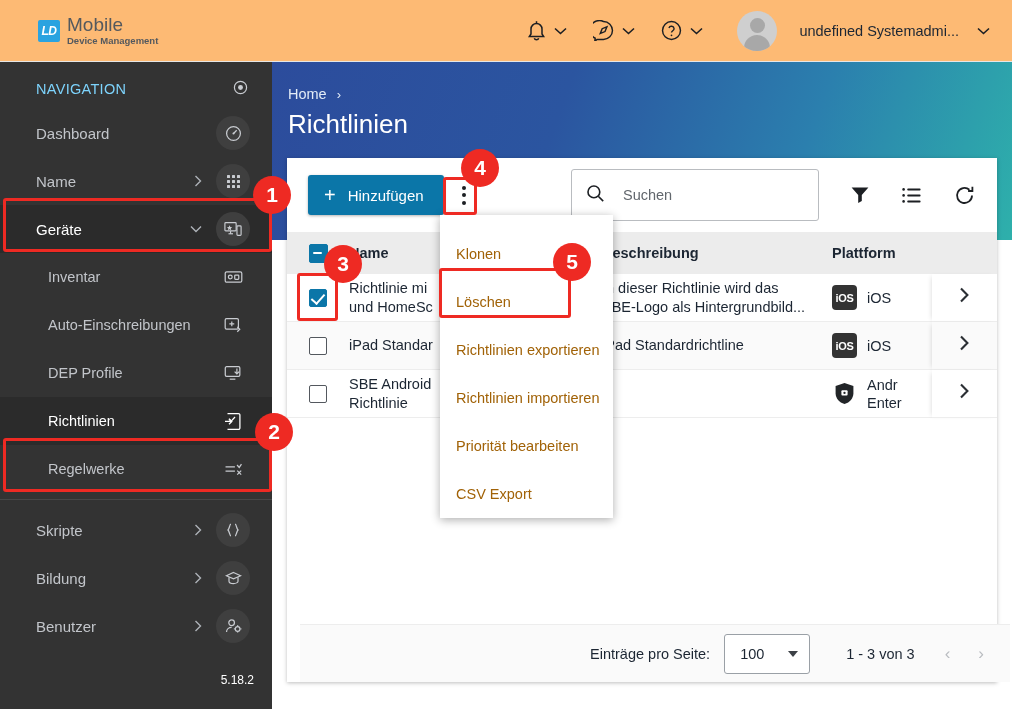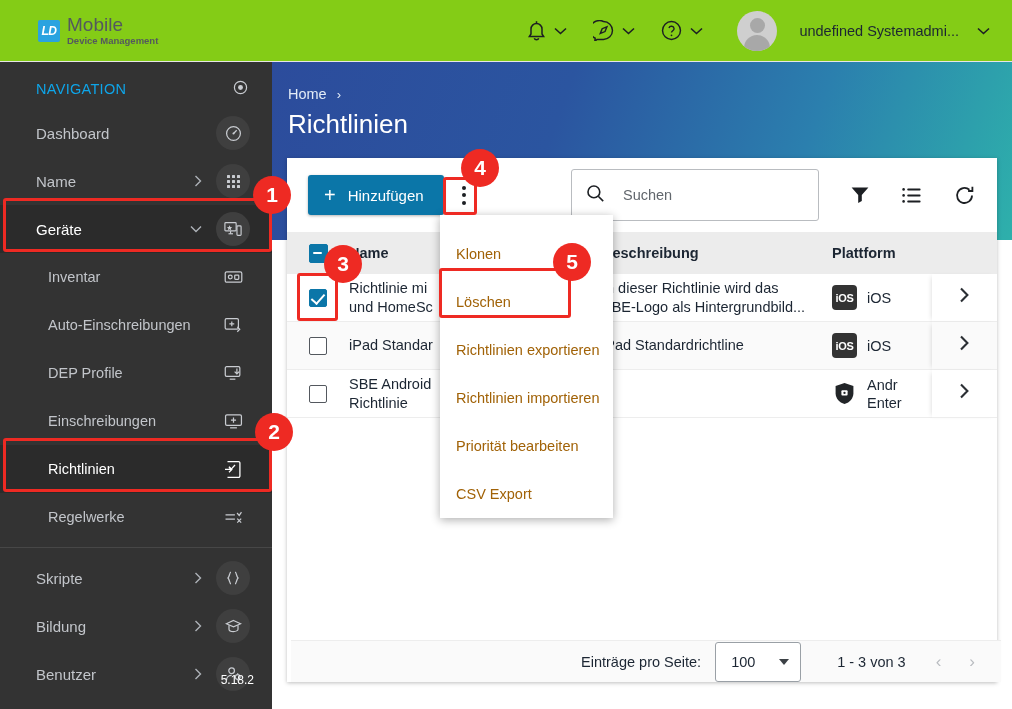--- a/index.html
+++ b/index.html
@@ -8,21 +8,21 @@
     width: 1012px; height: 709px;
     font-family: "Liberation Sans", sans-serif;
     background: #ffffff;
     overflow: hidden;
   }
   #app { position: relative; width: 1012px; height: 709px; }
 
   
   .topbar {
     position: absolute; left: 0; top: 0; width: 1012px; height: 62px;
-    background: #84cc16; display: flex; align-items: center;
+    background: #fdba74; display: flex; align-items: center;
     border-bottom: 1px solid #e6e6e6;
   }
   .logo-wrap { display: flex; align-items: center; margin-left: 38px; }
   .logo-mark {
     width: 22px; height: 22px; border-radius: 2px; background: #2aa3e0;
     color: #ffffff; font-size: 12px; font-weight: bold; font-style: italic;
     display: flex; align-items: center; justify-content: center;
     letter-spacing: -0.5px;
   }
   .logo-text { margin-left: 7px; }
@@ -43,21 +43,21 @@
     background: #a8a8a8; left: 7px; top: 24px; }
   .user-name { font-size: 14.5px; color: #1c2633; margin-left: 22px; white-space: nowrap; }
 
   
   .sidebar {
     position: absolute; left: 0; top: 62px; width: 272px; height: 647px;
     background: #333333; color: #c9ccd1; overflow: hidden;
   }
   .nav-head {
     height: 40px; display: flex; align-items: center; padding: 0 24px 0 36px;
-    font-size: 14.5px; color: #0ea5e9; letter-spacing: .3px; margin-top: 7px;
+    font-size: 14.5px; color: #7dd3fc; letter-spacing: .3px; margin-top: 7px;
   }
   .nav-head .spot { margin-left: auto; }
   .nav-item {
     height: 48px; display: flex; align-items: center; padding: 0 22px 0 36px;
     font-size: 15px; color: #c2c5ca; cursor: pointer; position: relative;
   }
   .nav-item.sub { padding-left: 48px; font-size: 14.5px; justify-content: flex-end; }
   .nav-item .label { white-space: nowrap; }
   .nav-item .arrow { margin-left: auto; color: #aeb2b8; font-size: 13px; display:flex; }
   .nav-item .circ {
@@ -162,21 +162,21 @@
   .sticky-col {
     position: absolute; right: 0; top: 74px; width: 65px;
   }
   .sticky-head { height: 42px; background: #ececec; }
   .sticky-cell { height: 48px; display: flex; align-items: center; justify-content: center;
     background: #ffffff; border-bottom: 1px solid #ededed; box-shadow: -3px 0 5px -3px rgba(0,0,0,.16); }
   .sticky-cell.alt { background: #fafafa; }
 
   
   .pager {
-    position: absolute; left: 4px; bottom: 0; width: 710px; height: 42px; background: #fafafa;
+    position: absolute; left: 13px; bottom: 0; width: 710px; height: 58px; background: #fafafa;
     display: flex; align-items: center; justify-content: flex-end; padding-right: 26px;
     border-top: 1px solid #ededed; font-size: 14.5px; color: #1c2633;
   }
   .pager .lbl { margin-right: 14px; }
   .pp-select {
     width: 86px; height: 40px; border: 1px solid #9aa0a6; border-radius: 3px; background: #fff;
     display: flex; align-items: center; justify-content: space-between; padding: 0 11px 0 15px;
     cursor: pointer; font-size: 14.5px;
   }
   .pp-select .caret { width: 0; height: 0; border-left: 5.5px solid transparent;
@@ -367,30 +367,20 @@
       <span class="label">DEP Profile</span>
       <span class="plain">
         <svg width="19" height="17" viewBox="0 0 20 18" fill="none" stroke="#c9ccd1" stroke-width="1.3">
           <path d="M1.3 3.2a1.4 1.4 0 011.4-1.4h12.6a1.4 1.4 0 011.4 1.4v7.4a1.4 1.4 0 01-1.4 1.4H2.7a1.4 1.4 0 01-1.4-1.4z"></path>
           <path d="M6 15h6"></path>
           <path d="M13.6 3.6v5.6M11.2 7l2.4 2.4L16 7"></path>
         </svg>
       </span>
     </div>
 
-    <div class="nav-item sub">
-      <span class="label">Einschreibungen</span>
-      <span class="plain">
-        <svg width="19" height="17" viewBox="0 0 20 18" fill="none" stroke="#c9ccd1" stroke-width="1.3">
-          <rect x="1.6" y="2" width="16.8" height="11" rx="1.4"></rect>
-          <path d="M10 4.8v5.4M7.3 7.5h5.4"></path>
-            <path d="M6.4 15.7h7.2"></path>
-        </svg>
-      </span>
-    </div>
 
     <div class="nav-item sub active">
       <span class="label">Richtlinien</span>
       <span class="plain">
         <svg width="18" height="19" viewBox="0 0 18 19" fill="none" stroke="#ffffff" stroke-width="1.3">
           <path d="M3.5 1.6h11a1.4 1.4 0 011.4 1.4v13a1.4 1.4 0 01-1.4 1.4h-11"></path>
           <path d="M5 7.3l2 2.1 4-4.4"></path>
           <path d="M1 9.4h6.3M5 6.6L7.8 9.4 5 12.2"></path>
         </svg>
       </span>

